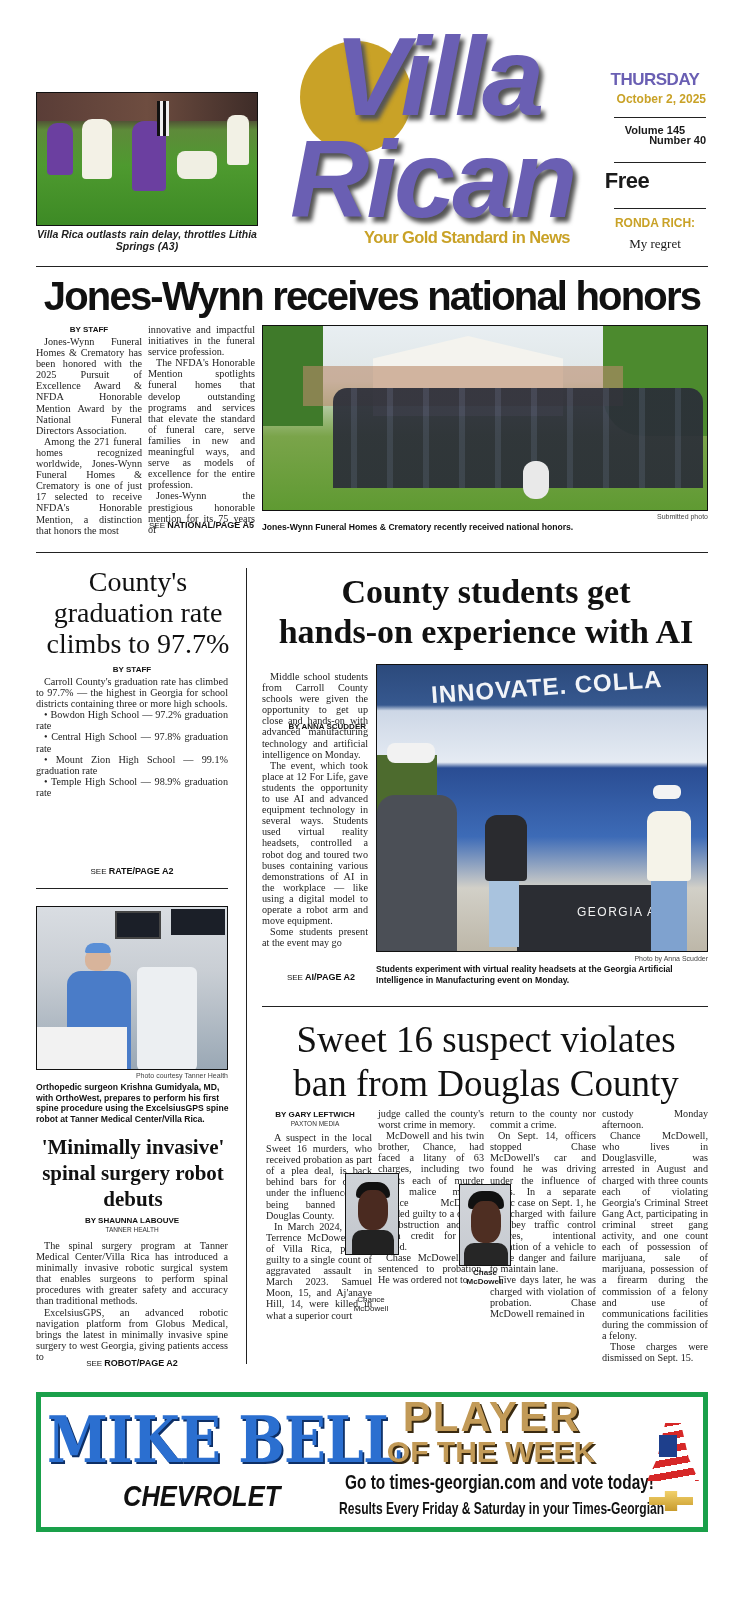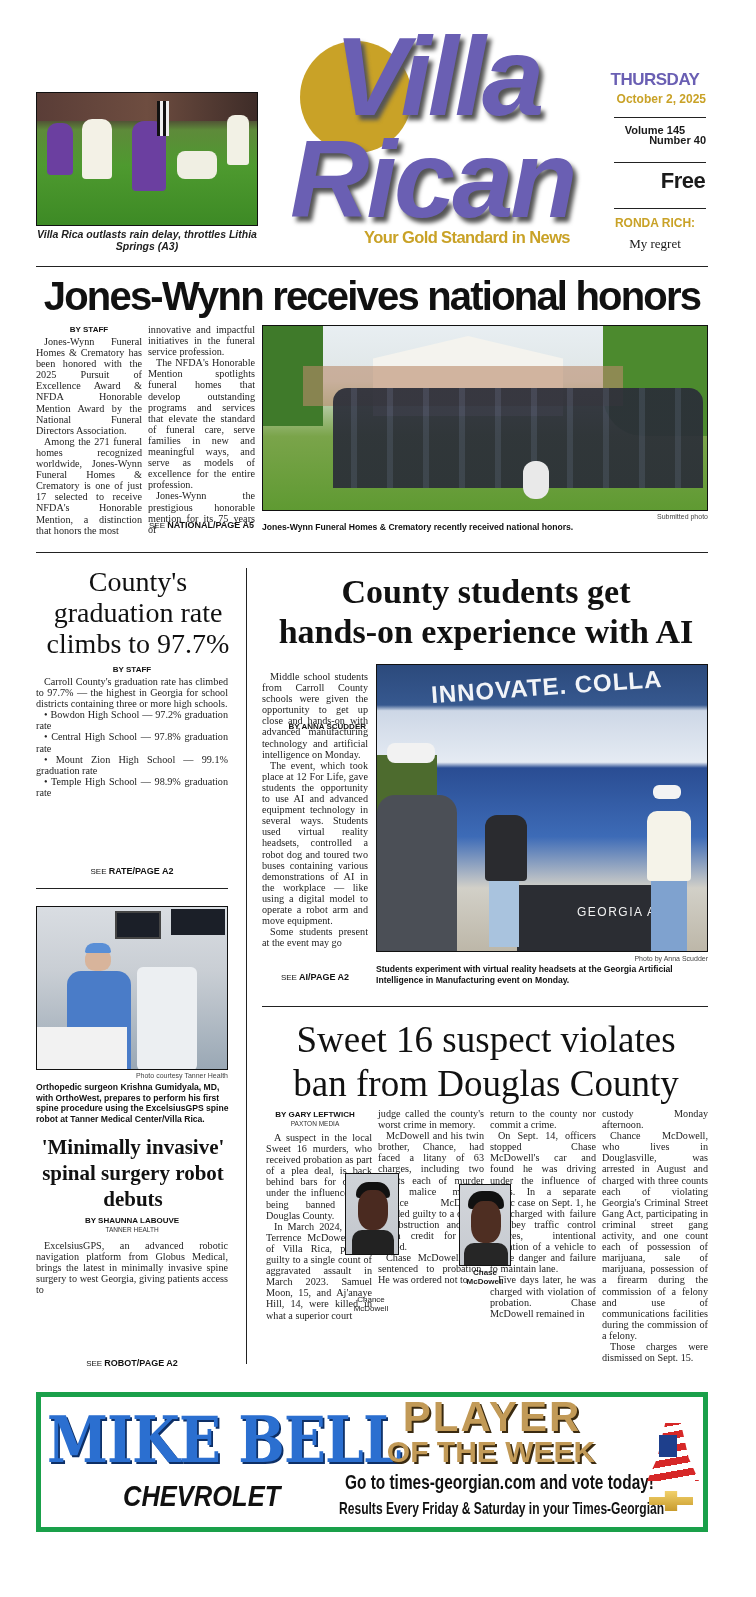--- a/index.html
+++ b/index.html
@@ -40,21 +40,21 @@
   <div class="abs sans" style="left:8px;top:96px;font-size:110px;font-weight:bold;font-style:italic;color:#6a5fb3;letter-spacing:-3px;line-height:110px;text-shadow:4px 5px 4px #555;">Rican</div>
   <div class="abs sans" style="left:82px;top:200px;font-size:16.5px;font-weight:bold;color:#c9a227;letter-spacing:-0.6px;white-space:nowrap;text-align:right;">Your Gold Standard in News</div>
 </div>
 
 <div class="abs sans" style="left:604px;top:70px;width:102px;text-align:center;font-size:17px;font-weight:bold;color:#6a5fb3;letter-spacing:-0.5px;">THURSDAY</div>
 <div class="abs sans" style="left:604px;top:92px;width:102px;text-align:right;font-size:12px;font-weight:bold;color:#c9a227;">October 2, 2025</div>
 <div class="rule" style="left:614px;top:117px;width:92px;"></div>
 <div class="abs sans" style="left:604px;top:124px;width:102px;text-align:center;font-size:11px;font-weight:bold;">Volume 145</div>
 <div class="abs sans" style="left:604px;top:134px;width:102px;text-align:right;font-size:11px;font-weight:bold;">Number 40</div>
 <div class="rule" style="left:614px;top:162px;width:92px;"></div>
-<div class="abs sans" style="left:632px;top:168px;width:102px;text-align:center;font-size:22px;font-weight:bold;letter-spacing:-0.5px;">Free</div>
+<div class="abs sans" style="left:576px;top:168px;width:102px;text-align:center;font-size:22px;font-weight:bold;letter-spacing:-0.5px;">Free</div>
 <div class="rule" style="left:614px;top:208px;width:92px;"></div>
 <div class="abs sans" style="left:604px;top:216px;width:102px;text-align:center;font-size:12px;font-weight:bold;color:#c9a227;">RONDA RICH:</div>
 <div class="abs serif" style="left:604px;top:236px;width:102px;text-align:center;font-size:13px;">My regret</div>
 
 <div class="rule" style="left:36px;top:266px;width:672px;"></div>
 
 <div class="abs sans" style="left:36px;top:272px;width:672px;text-align:center;font-size:40px;font-weight:bold;letter-spacing:-1.8px;line-height:48px;color:#111;">Jones-Wynn receives national honors</div>
 
 <div class="abs byline" style="left:36px;top:325px;width:106px;">BY STAFF</div>
 <div class="abs body-text" style="left:36px;top:336px;width:106px;">
@@ -102,33 +102,34 @@
   <div class="abs" style="left:30px;top:64px;width:64px;height:100px;background:#4a7cc8;border-radius:14px 14px 0 0;"></div>
   <div class="abs" style="left:100px;top:60px;width:60px;height:104px;background:#eceff2;border-radius:6px;"></div>
   <div class="abs" style="left:0;top:120px;width:90px;height:44px;background:#f2f2f2;"></div>
 </div>
 <div class="abs credit" style="left:36px;top:1072px;width:192px;">Photo courtesy Tanner Health</div>
 <div class="abs cutline" style="left:36px;top:1082px;width:194px;">Orthopedic surgeon Krishna Gumidyala, MD, with OrthoWest, prepares to perform his first spine procedure using the ExcelsiusGPS spine robot at Tanner Medical Center/Villa Rica.</div>
 <div class="abs headline" style="left:36px;top:1134px;width:194px;font-size:21px;line-height:26px;font-weight:bold;">'Minimally invasive' spinal surgery robot debuts</div>
 <div class="abs byline" style="left:36px;top:1216px;width:192px;">BY SHAUNNA LABOUVE</div>
 <div class="abs affil" style="left:36px;top:1226px;width:192px;">TANNER HEALTH</div>
 <div class="abs body-text" style="left:36px;top:1240px;width:192px;">
+  <p>The spinal surgery program at Tanner Medical Center/Villa Rica has introduced a minimally invasive robotic surgical system that enables surgeons to perform spinal procedures with greater safety and accuracy than traditional methods.</p>
   <p>ExcelsiusGPS, an advanced robotic navigation platform from Globus Medical, brings the latest in minimally invasive spine surgery to west Georgia, giving patients access to</p>
 </div>
 <div class="abs jump" style="left:36px;top:1358px;width:192px;"><span>SEE </span><b>ROBOT/PAGE A2</b></div>
 
 <div class="abs headline" style="left:256px;top:572px;width:460px;font-size:34px;font-weight:bold;line-height:40px;">County students get</div>
 <div class="abs headline" style="left:256px;top:612px;width:460px;font-size:34px;font-weight:bold;line-height:40px;">hands-on experience with AI</div>
 <div class="abs byline" style="left:262px;top:694px;width:104px;text-align:right;padding-left:12px;margin-top:28px;">BY ANNA SCUDDER</div>
 <div class="abs body-text" style="left:262px;top:671px;width:106px;">
   <p>Middle school students from Carroll County schools were given the opportunity to get up close and hands-on with advanced manufacturing technology and artificial intelligence on Monday.</p>
   <p>The event, which took place at 12 For Life, gave students the opportunity to use AI and advanced equipment technology in several ways. Students used virtual reality headsets, controlled a robot dog and toured two buses containing various demonstrations of AI in the workplace — like using a digital model to operate a robot arm and move equipment.</p>
   <p>Some students present at the event may go</p>
 </div>
-<div class="abs jump" style="left:262px;top:972px;width:106px;"><span>SEE </span><b>AI/PAGE A2</b></div>
+<div class="abs jump" style="left:268px;top:972px;width:106px;"><span>SEE </span><b>AI/PAGE A2</b></div>
 
 <div class="photo" style="left:376px;top:664px;width:332px;height:288px;background:linear-gradient(180deg,#2c4a7c 0%,#36588f 14%,#cdd7e6 16%,#e5ebf3 34%,#2a4d93 36%,#3d6bb7 60%,#d2d0c8 78%,#bdb7a8 100%);">
   <div class="abs sans" style="left:54px;top:8px;font-size:24px;font-weight:bold;color:#f2f4f8;letter-spacing:1px;transform:rotate(-4deg);">INNOVATE. COLLA</div>
   <div class="abs" style="left:0;top:90px;width:60px;height:110px;background:#4d6b2e;"></div>
   <div class="abs" style="left:140px;top:220px;width:170px;height:68px;background:#2b2d33;"></div>
   <div class="abs sans" style="left:200px;top:240px;font-size:12px;color:#f1f1f1;letter-spacing:1.5px;">GEORGIA AIM</div>
   <div class="abs" style="left:0;top:130px;width:80px;height:158px;background:#4b4f56;border-radius:18px 18px 0 0;"></div>
   <div class="abs" style="left:10px;top:78px;width:48px;height:20px;background:#f2f2f2;border-radius:8px;"></div>
   <div class="abs" style="left:108px;top:150px;width:42px;height:66px;background:#2a2b2f;border-radius:12px 12px 4px 4px;"></div>
   <div class="abs" style="left:112px;top:216px;width:30px;height:66px;background:#a9c3de;"></div>

